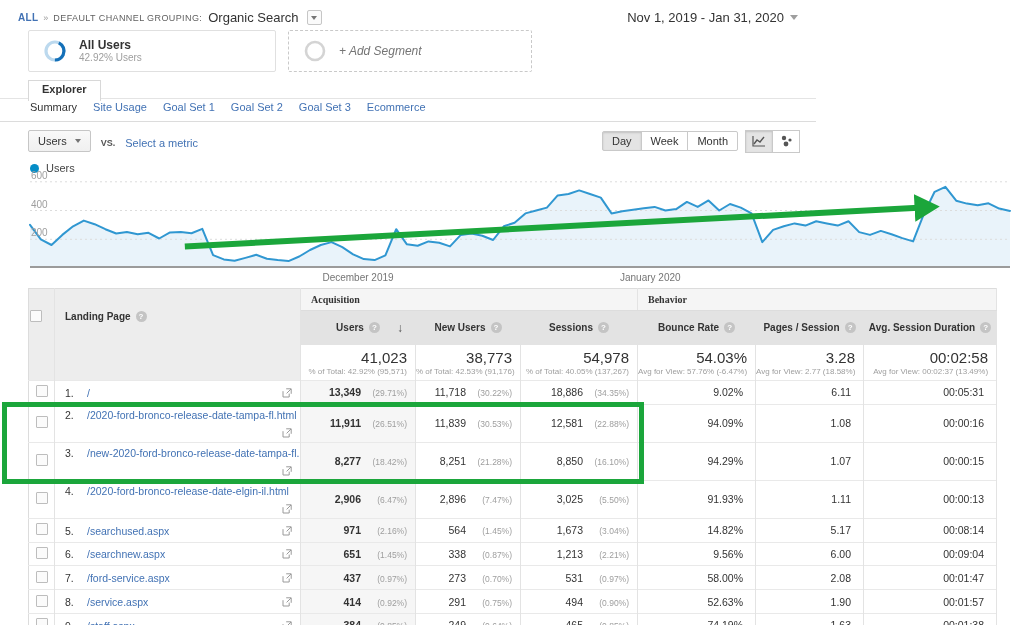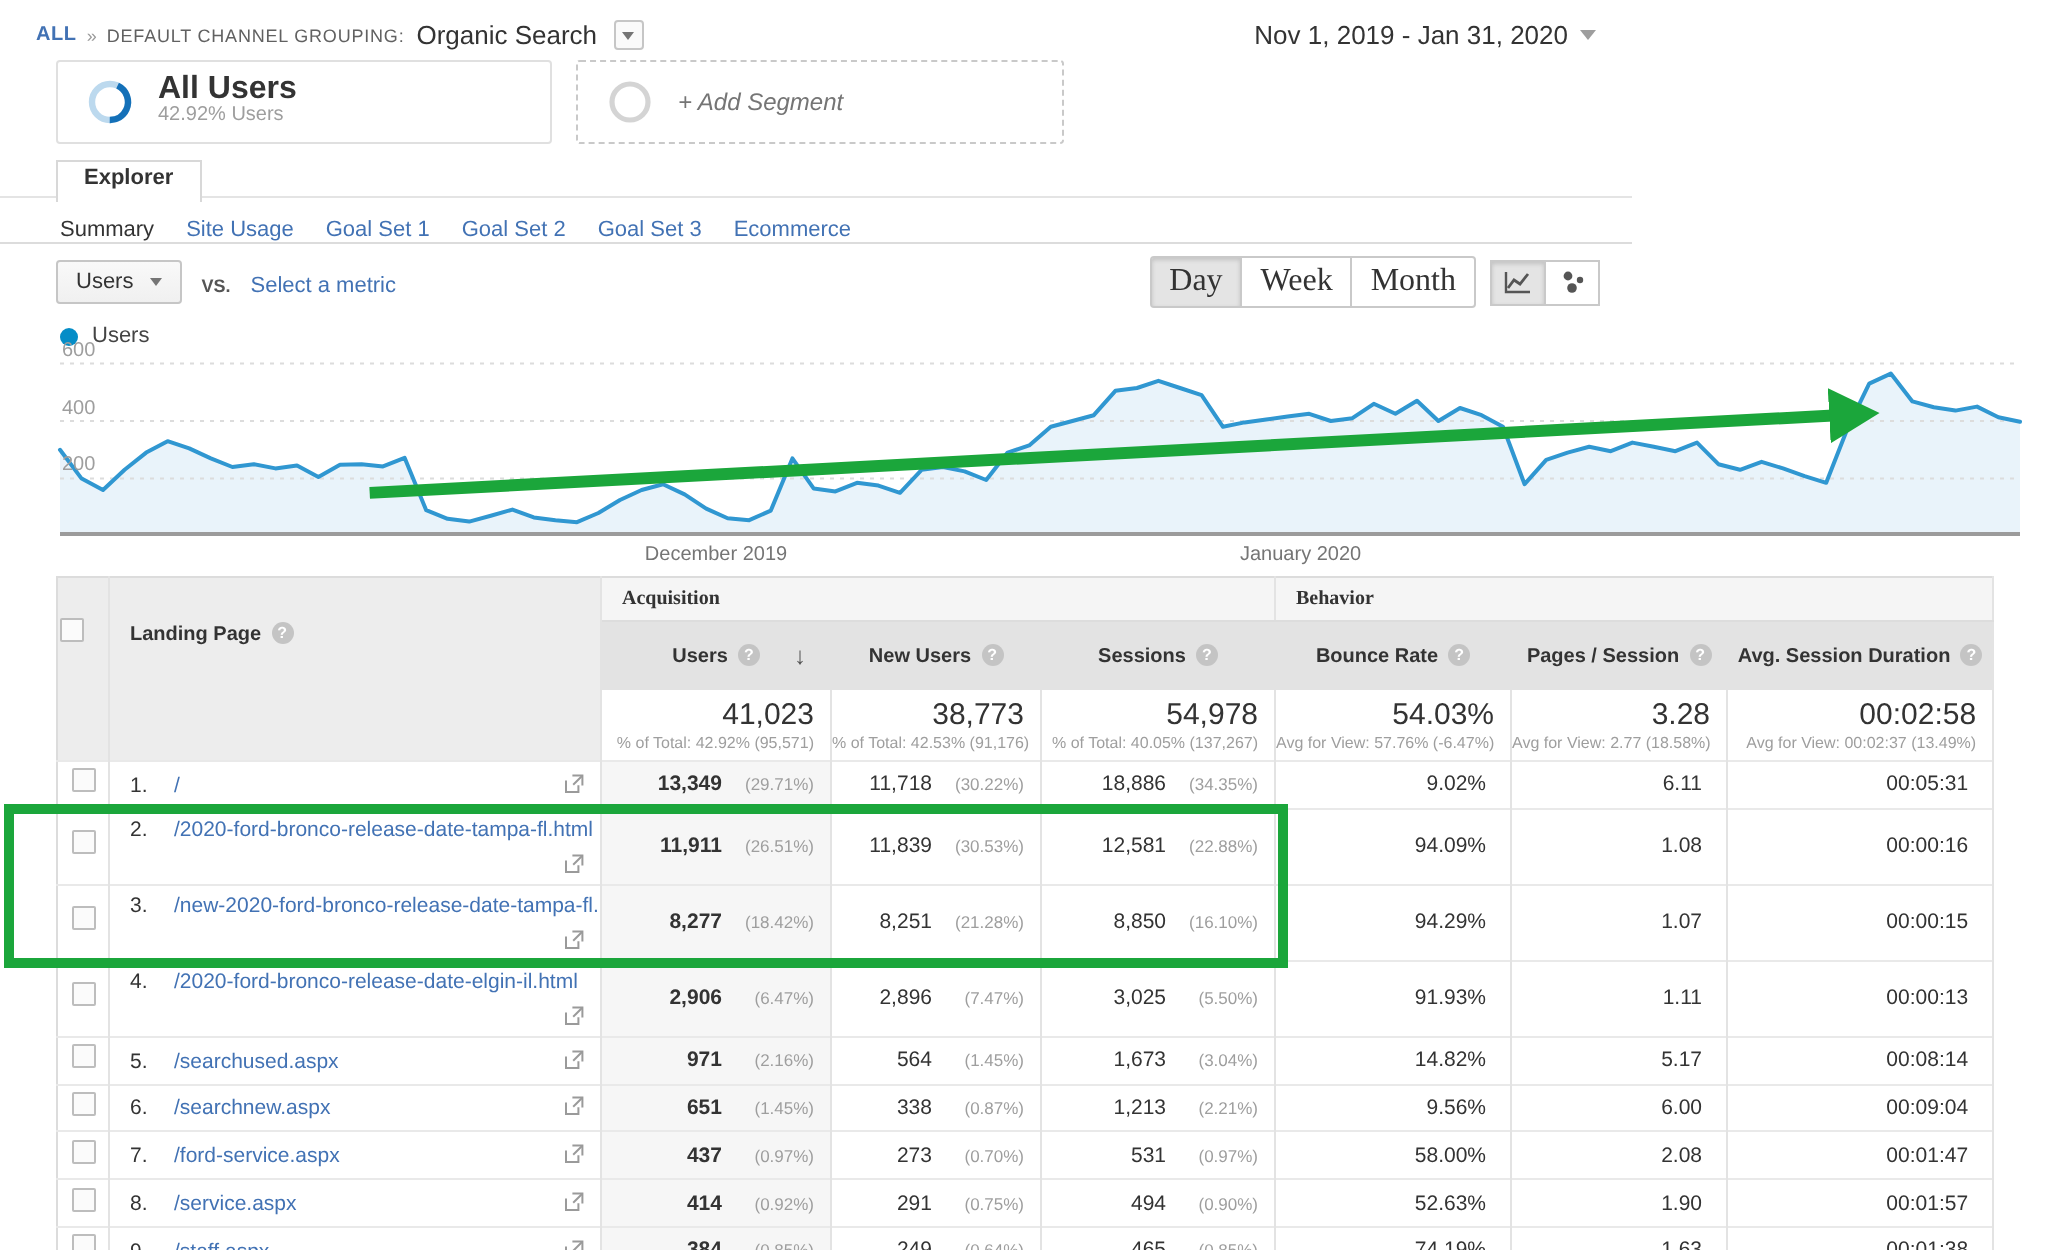--- a/index.html
+++ b/index.html
@@ -24,43 +24,43 @@
   .bc-val{color:#333;font-size:13px;margin-left:1px;}
   .caret-box{display:inline-flex;width:13px;height:13px;border:1px solid #c6c6c6;border-radius:2px;align-items:center;justify-content:center;margin-left:3px;cursor:pointer;background:#fafafa;}
   .caret-box:after{content:"";width:0;height:0;border-left:3px solid transparent;border-right:3px solid transparent;border-top:4px solid #757575;}
   .date-range{font-size:13px;color:#333;cursor:pointer;display:flex;align-items:center;gap:6px;}
   .date-range .dr-caret{width:0;height:0;border-left:4px solid transparent;border-right:4px solid transparent;border-top:5px solid #9e9e9e;}
 
   
   .segments{position:absolute;top:30px;left:28px;display:flex;gap:12px;}
   .seg-box{width:232px;height:40px;border:1px solid #e0e0e0;border-radius:2px;background:#fff;display:flex;align-items:center;padding-left:14px;gap:12px;cursor:pointer;}
   .seg-box.dashed{border:1px dashed #c9c9c9;width:228px;font-style:italic;}
-  .seg-title{font-size:16px;font-weight:bold;color:#333;line-height:14px;}
+  .seg-title{font-size:12px;font-weight:bold;color:#333;line-height:14px;}
   .seg-sub{font-size:10px;color:#9e9e9e;line-height:12px;}
   .add-seg-label{font-size:12px;color:#757575;}
 
   
   .tab-strip-line{position:absolute;top:98px;left:0;right:0;border-top:1px solid #e4e4e4;}
   .explorer-tab{position:absolute;top:80px;left:28px;height:18px;background:#fff;border:1px solid #d8d8d8;border-bottom:none;padding:2px 13px 0 13px;font-size:11px;font-weight:bold;color:#333;z-index:2;cursor:pointer;}
 
   
-  .subtabs{position:absolute;top:101px;left:0;right:0;height:20px;padding-left:30px;border-bottom:1px solid #dcdcdc;display:flex;gap:16px;align-items:flex-end;}
+  .subtabs{position:absolute;top:101px;left:0;right:0;height:20px;padding-left:30px;border-bottom:1px solid #dcdcdc;display:flex;gap:16px;align-items:flex-start;}
   .subtab{font-size:11px;color:var(--link-blue);text-decoration:none;cursor:pointer;}
   .subtab.active{color:#333;cursor:default;}
 
   
   .toolbar{position:absolute;top:128px;left:28px;right:16px;display:flex;justify-content:space-between;align-items:center;height:26px;}
   .tb-left{display:flex;align-items:flex-end;gap:10px;}
   .metric-btn{display:inline-flex;align-items:center;gap:8px;border:1px solid #c6c6c6;border-radius:2px;background:linear-gradient(#f9f9f9,#f0f0f0);padding:4px 9px;font-size:11px;color:#333;cursor:pointer;}
   .metric-btn:after{content:"";width:0;height:0;border-left:3.5px solid transparent;border-right:3.5px solid transparent;border-top:4px solid #757575;}
   .vs{font-size:9px;font-weight:bold;color:#555;padding-bottom:4px;}
   .sel-metric{font-size:11px;color:var(--link-blue);cursor:pointer;padding-bottom:3px;}
   .tb-right{display:flex;align-items:center;gap:8px;}
   .granularity{display:flex;}
-  .gran-btn{border:1px solid #c9c9c9;background:#fff;font-size:16px;color:#333;padding:3px 9px;margin-left:-1px;cursor:pointer;font-family:Liberation Serif, serif;}
+  .gran-btn{border:1px solid #c9c9c9;background:#fff;font-size:11px;color:#333;padding:3px 9px;margin-left:-1px;cursor:pointer;font-family:Liberation Sans, sans-serif;}
   .gran-btn:first-child{border-radius:2px 0 0 2px;margin-left:0;}
   .gran-btn:last-child{border-radius:0 2px 2px 0;}
   .gran-btn.active{background:#e4e4e4;box-shadow:inset 0 1px 2px rgba(0,0,0,.15);}
   .chart-type{display:flex;}
   .ct-btn{border:1px solid #c9c9c9;background:#fff;width:26px;height:21px;margin-left:-1px;display:flex;align-items:center;justify-content:center;cursor:pointer;}
   .ct-btn.active{background:#e4e4e4;box-shadow:inset 0 1px 2px rgba(0,0,0,.15);}
 
   
   .legend{position:absolute;top:162px;left:30px;display:flex;align-items:center;gap:7px;font-size:11px;color:#444;}
   .legend-dot{width:9px;height:9px;border-radius:50%;background:var(--accent-blue);}

